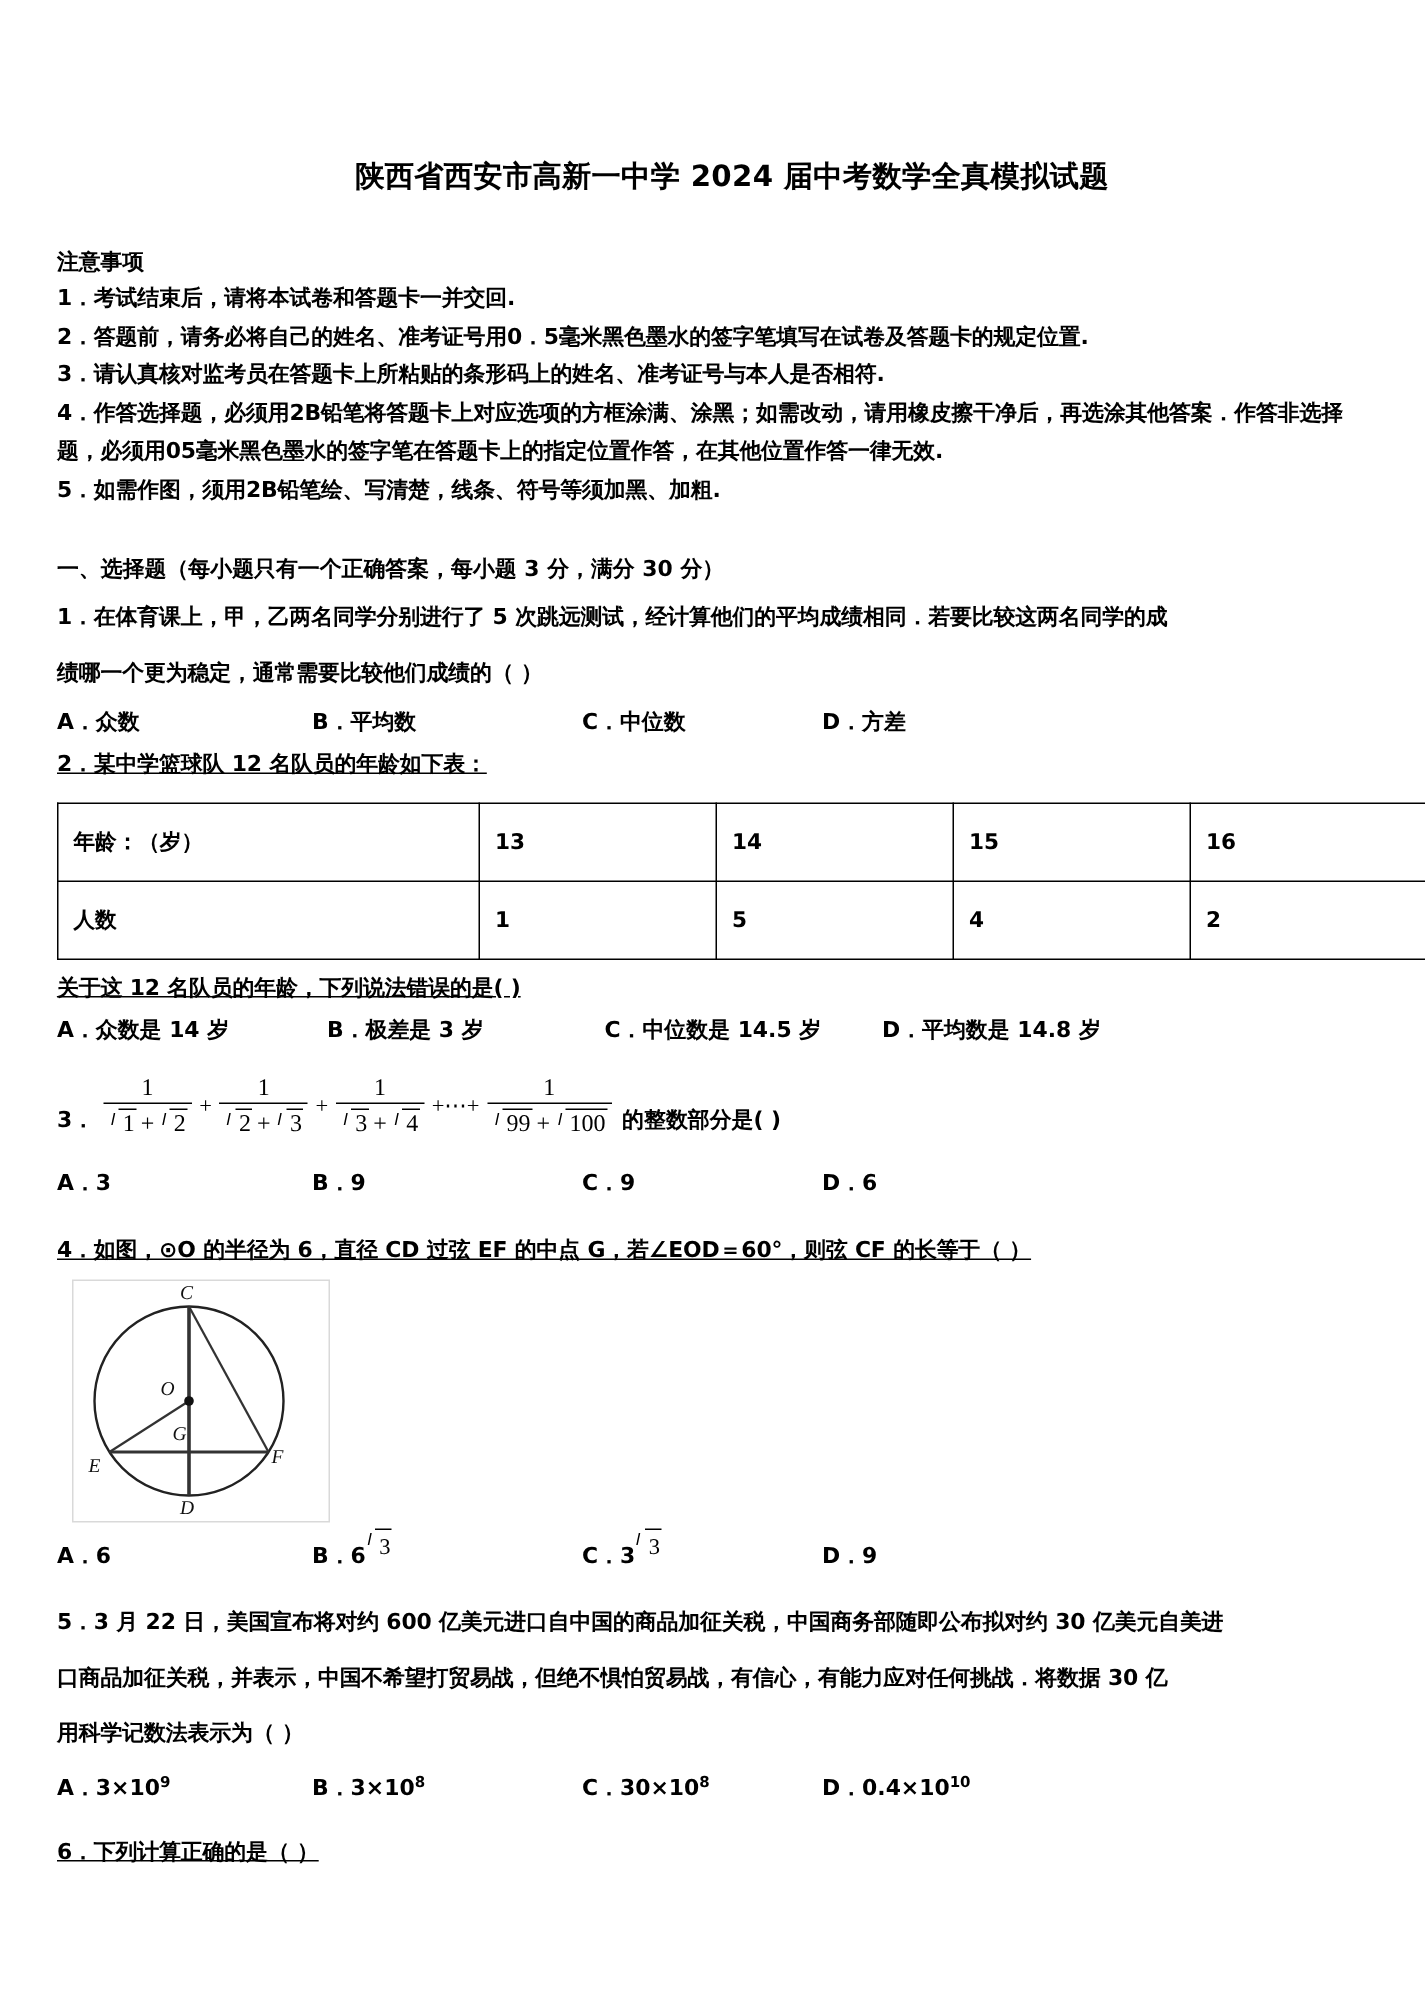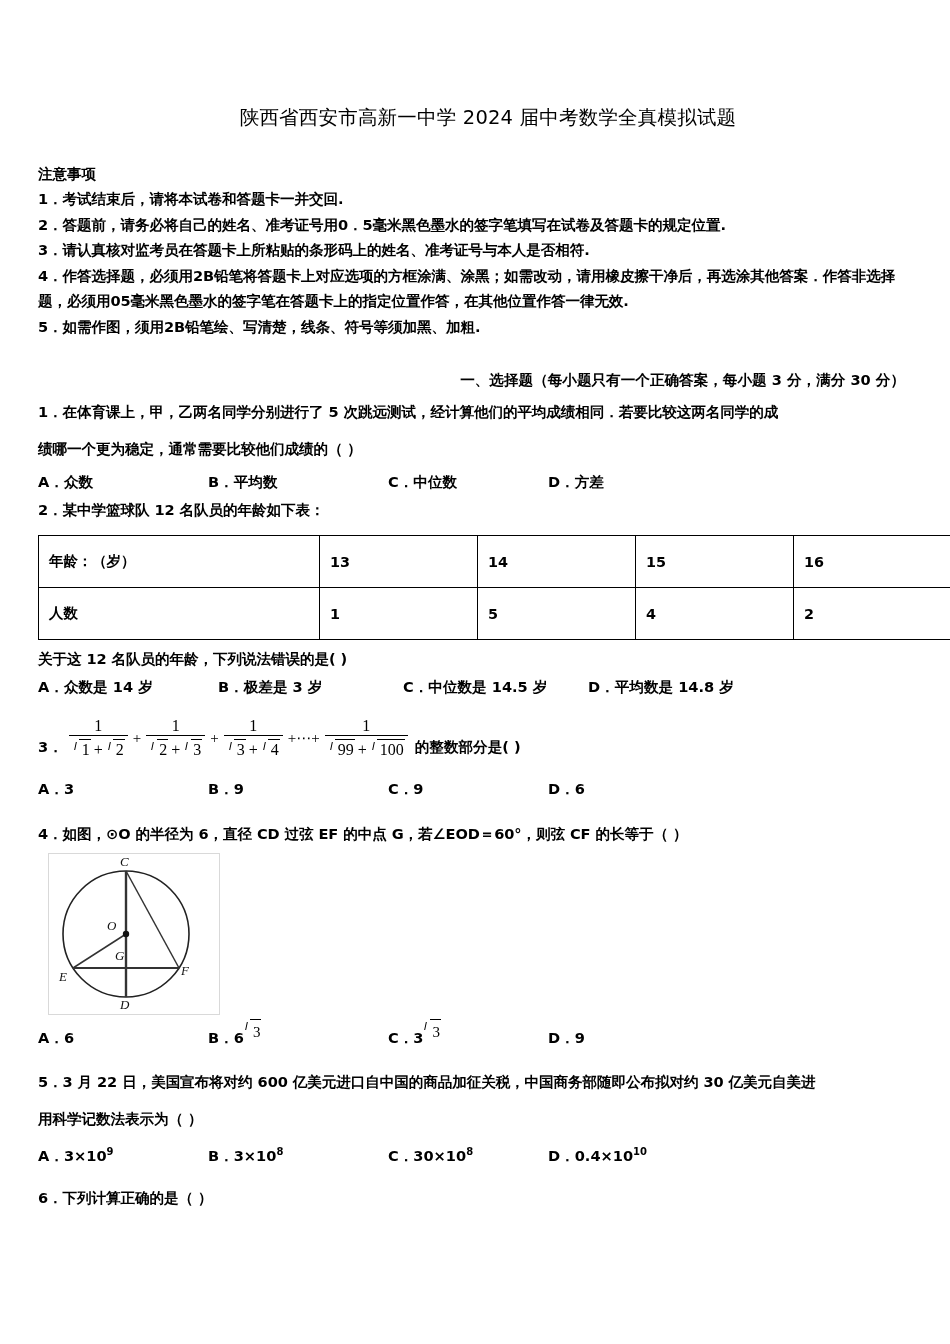--- a/index.html
+++ b/index.html
@@ -18,21 +18,21 @@
   .page {
     position: relative;
     width: 950px;
     height: 1344px;
     padding: 0;
     box-sizing: border-box;
   }
   .doc-title {
     text-align: center;
     font-family: "DejaVu Sans", "Liberation Sans", sans-serif;
-    font-weight: normal;
+    font-weight: bold;
     font-size: 19.5px;
     letter-spacing: 0.2px;
     margin: 0;
     padding-top: 104px;
     padding-left: 26px;
   }
   .body-block {
     padding-left: 38px;
     padding-right: 45px;
     margin-top: 0;
@@ -51,31 +51,31 @@
     line-height: 25.5px;
     white-space: normal;
     letter-spacing: -0.1px;
   }
   .sec-head {
     font-family: "DejaVu Sans", "Liberation Sans", sans-serif;
     font-weight: bold;
     font-size: 14.6px;
     margin-top: 28px;
     line-height: 26px;
-    text-align: right;
   }
   .q-text {
     font-family: "DejaVu Sans", "Liberation Sans", sans-serif;
     font-weight: bold;
     font-size: 14.6px;
     line-height: 37px;
     letter-spacing: -0.1px;
   }
   .q-text.tight {
     line-height: 26px;
+    text-decoration: underline;
   }
   .opt-row {
     font-family: "DejaVu Sans", "Liberation Sans", sans-serif;
     font-weight: bold;
     font-size: 14.6px;
     line-height: 30px;
     display: flex;
   }
   .opt {
     display: inline-block;
@@ -356,20 +356,21 @@
     </div>
 
     <div class="opt-row" style="margin-top:8px">
       <span class="opt w1"><span>A．</span><span>6</span></span>
       <span class="opt w2"><span>B．</span><span>6</span><span class="sup-rad"><span>3</span></span></span>
       <span class="opt w3"><span>C．</span><span>3</span><span class="sup-rad"><span>3</span></span></span>
       <span class="opt w4"><span>D．</span><span>9</span></span>
     </div>
 
     <div class="q-text" style="margin-top:10px">5．3 月 22 日，美国宣布将对约 600 亿美元进口自中国的商品加征关税，中国商务部随即公布拟对约 30 亿美元自美进</div>
+    <div class="q-text">口商品加征关税，并表示，中国不希望打贸易战，但绝不惧怕贸易战，有信心，有能力应对任何挑战．将数据 30 亿</div>
     <div class="q-text">用科学记数法表示为（     ）</div>
     <div class="opt-row">
       <span class="opt w1"><span>A．</span><span>3×10</span><sup class="exp">9</sup></span>
       <span class="opt w2"><span>B．</span><span>3×10</span><sup class="exp">8</sup></span>
       <span class="opt w3"><span>C．</span><span>30×10</span><sup class="exp">8</sup></span>
       <span class="opt w4"><span>D．</span><span>0.4×10</span><sup class="exp">10</sup></span>
     </div>
 
     <div class="q-text tight" style="margin-top:14px">6．下列计算正确的是（     ）</div>
 

